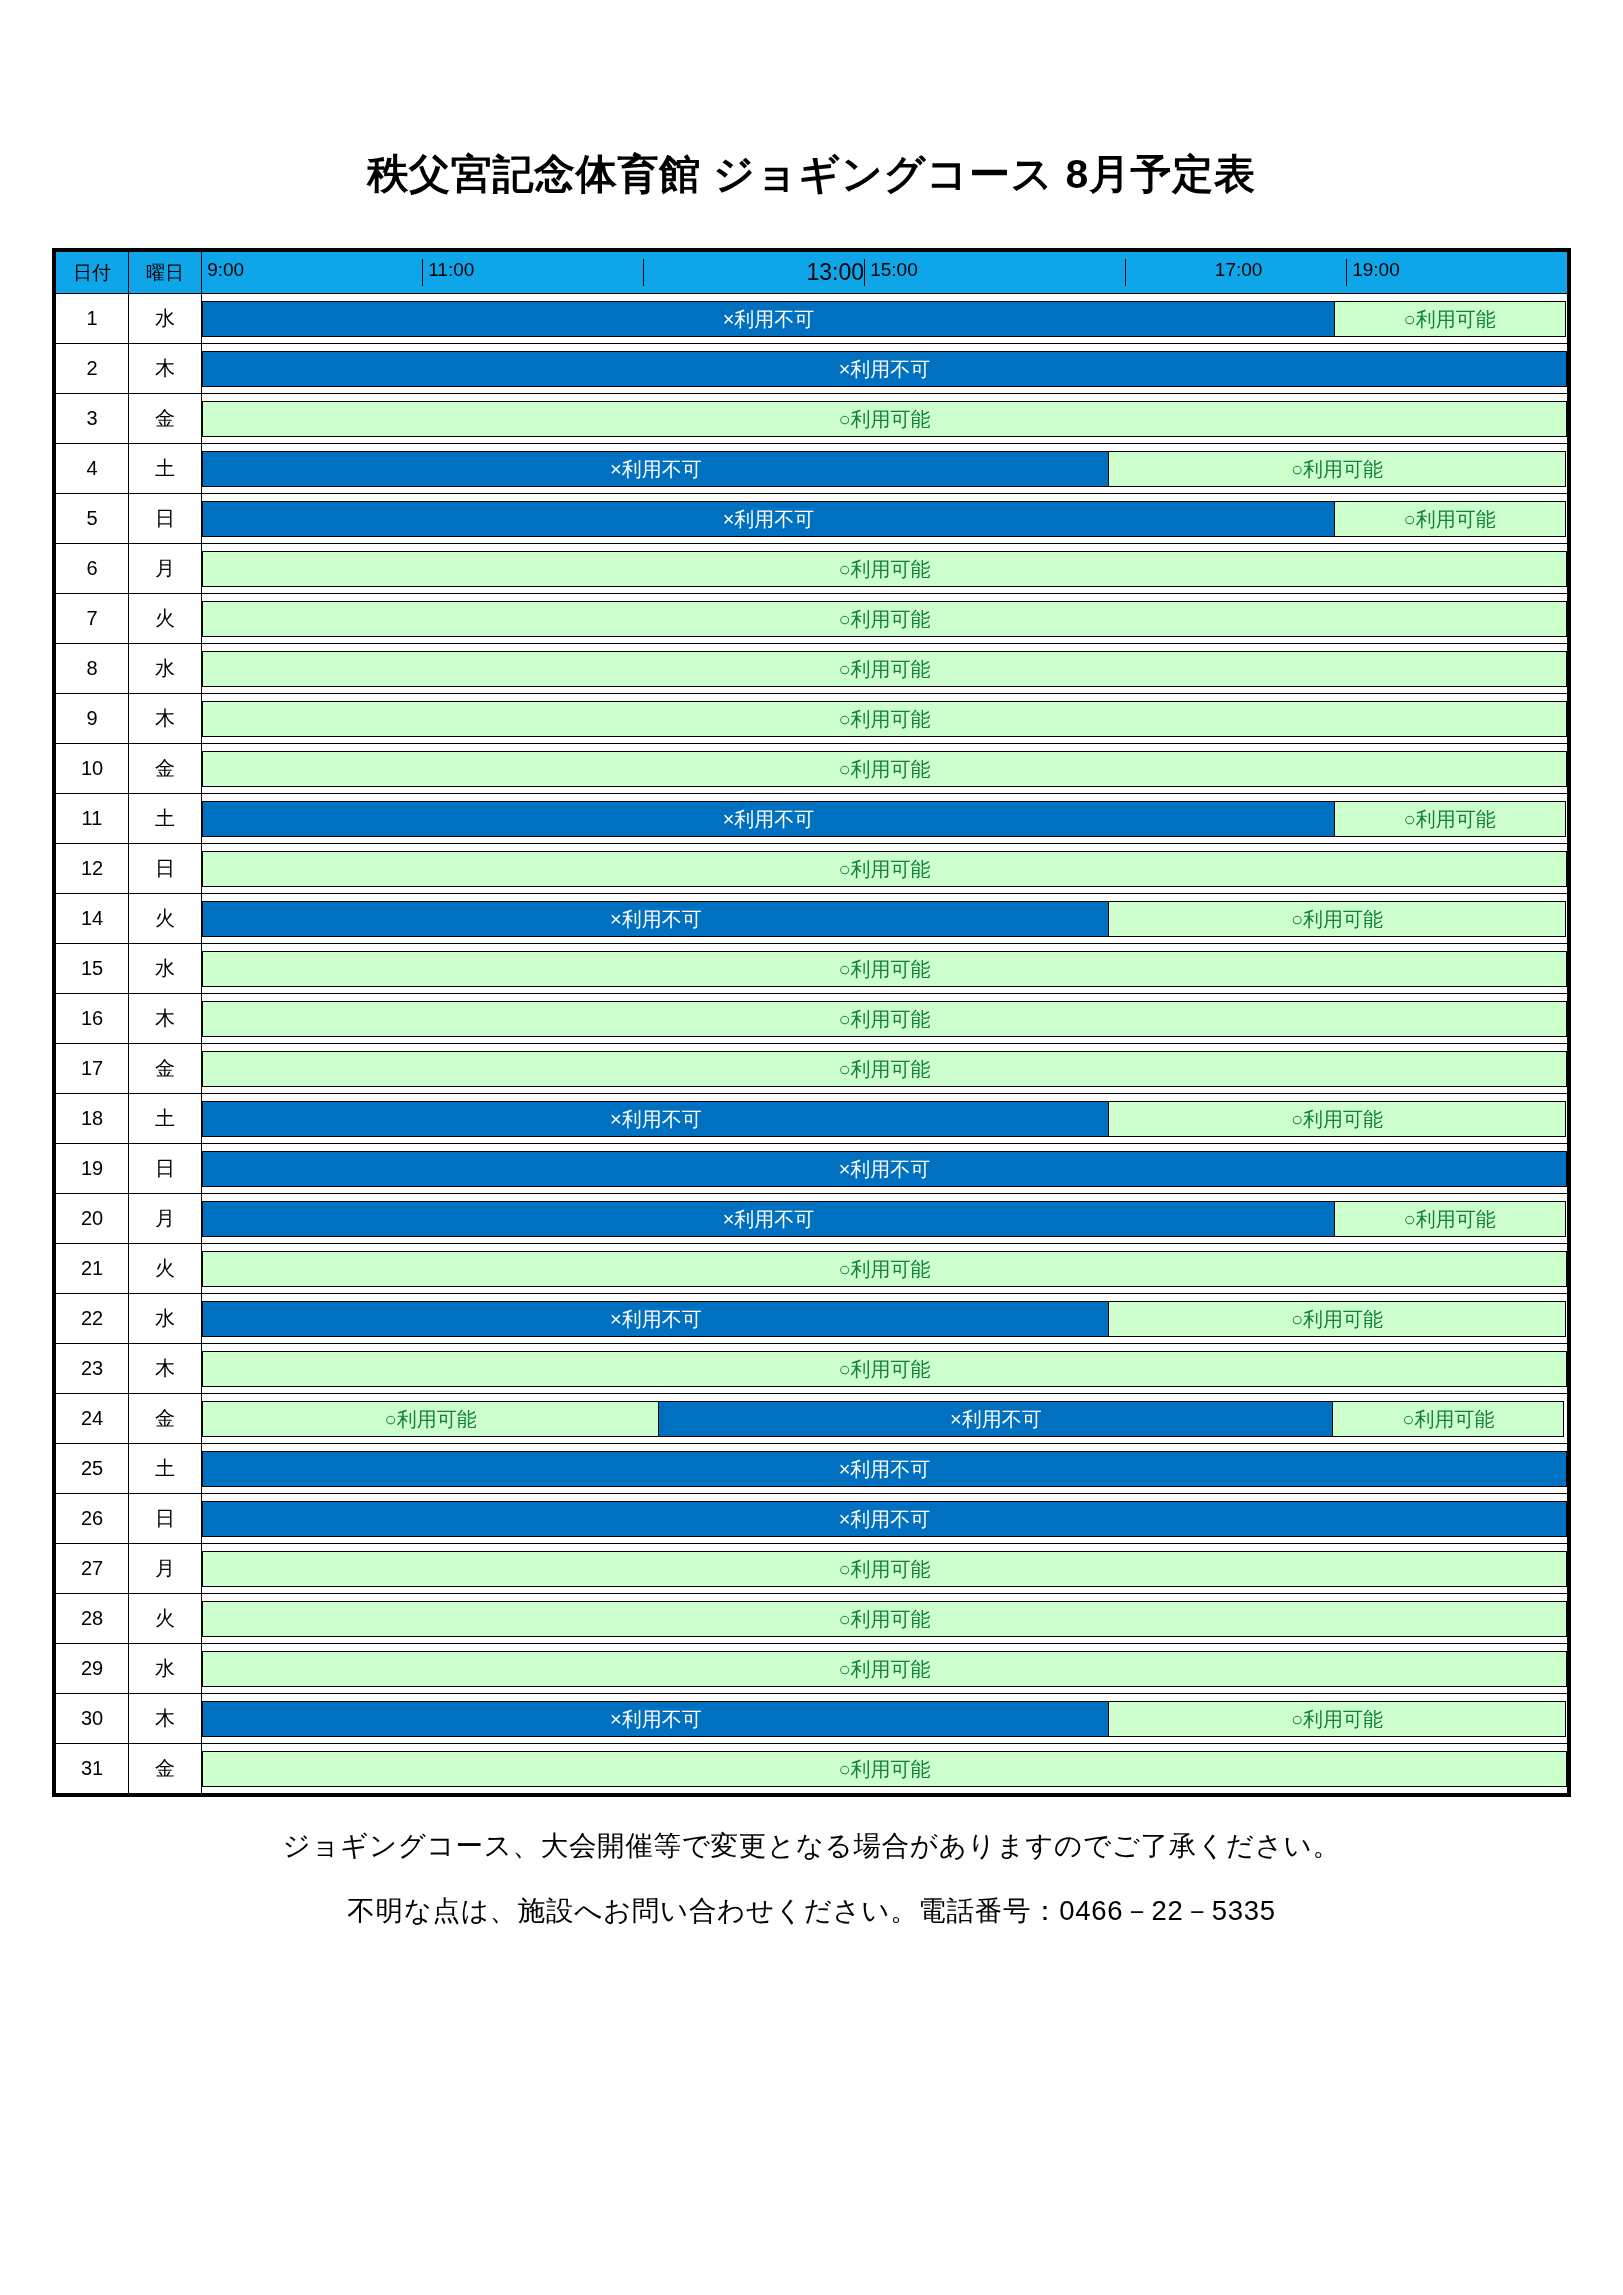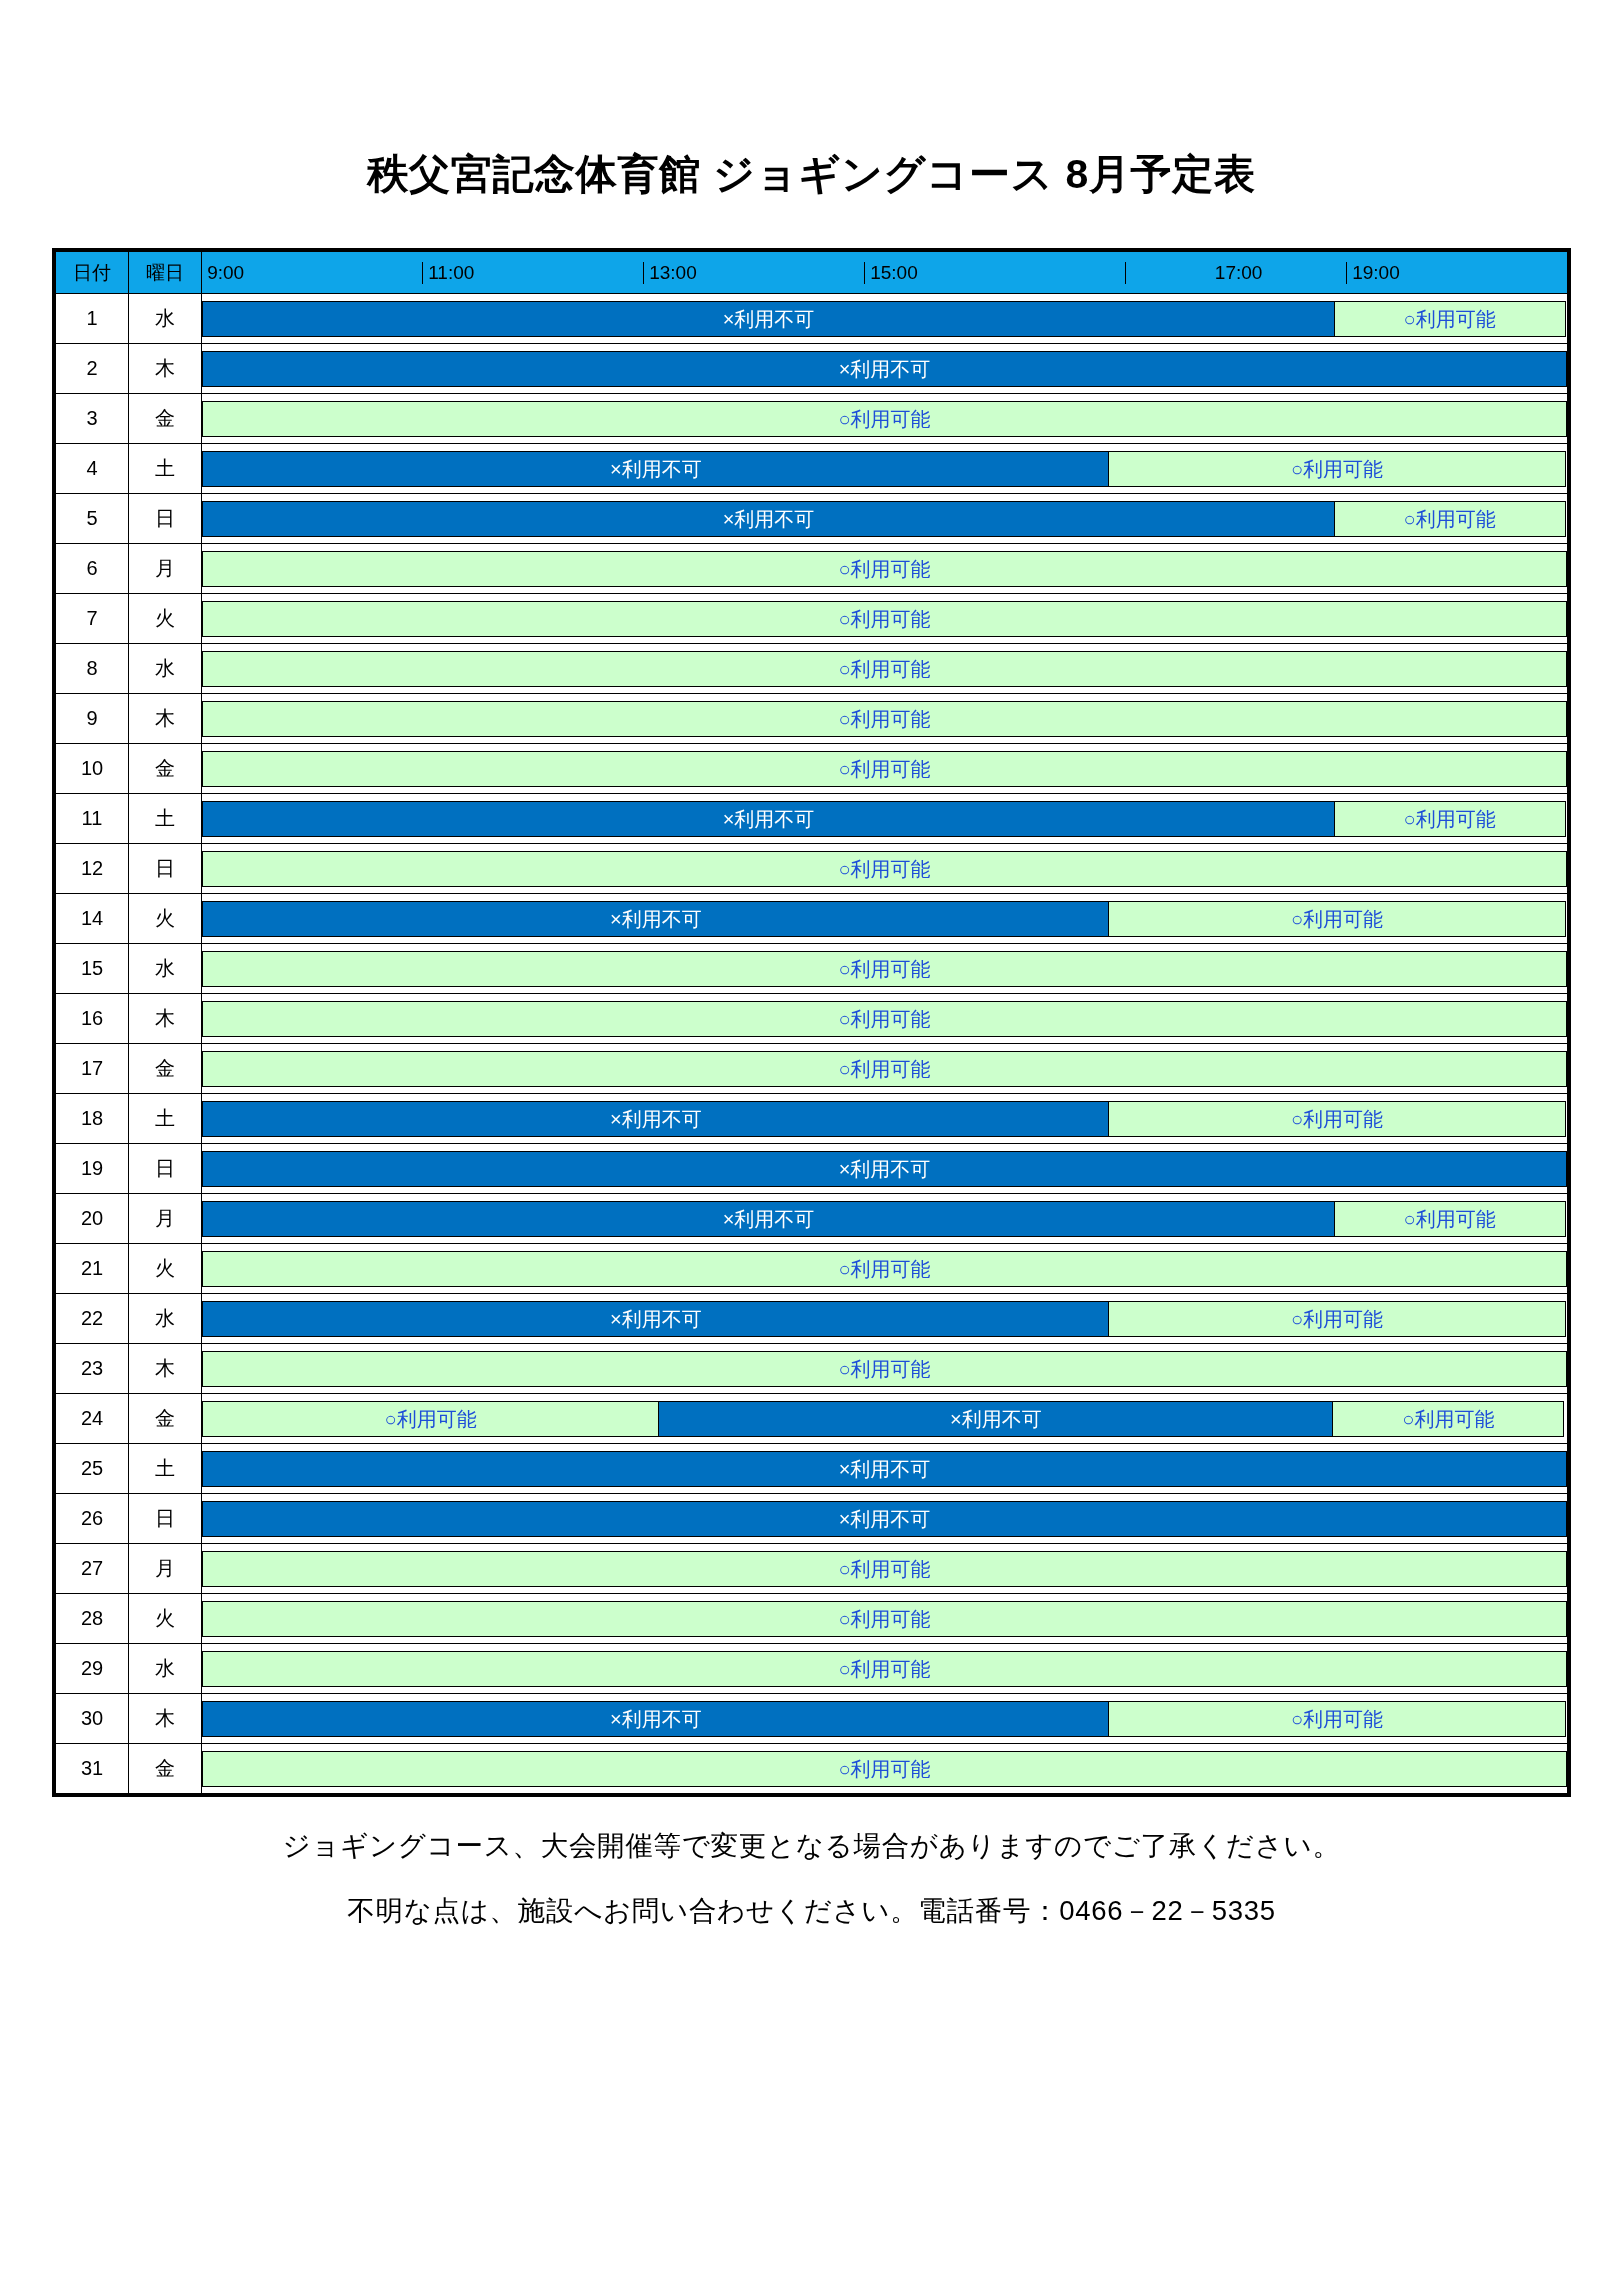--- a/index.html
+++ b/index.html
@@ -89,21 +89,21 @@
     line-height: 1;
     box-sizing: border-box;
     border: 1.3px solid #000;
     margin: 0;
     white-space: nowrap;
     overflow: hidden;
   }
   .seg + .seg { margin-left: -1.3px; }
   .seg.ok {
     background: #ccffcc;
-    color: #1d4ed8;
+    color: #15803d;
   }
   .seg.ng {
     background: #0070c0;
     color: #ffffff;
   }
   .seg.closed {
     background: #bfbfbf;
     color: #000;
     font-weight: bold;
   }
@@ -134,21 +134,21 @@
         <col>
       </colgroup>
       <thead>
         <tr>
           <th>日付</th>
           <th>曜日</th>
           <th class="time-head">
             <div id="time-axis" style="display:flex;width:100%;">
                 <div style="flex: 1 1 0px; font-size: 19px; text-align: left; padding-left: 0px; border-left: none;">9:00</div>
                 <div style="flex: 1 1 0px; font-size: 19px; text-align: left; padding-left: 5.2px; border-left: 1.3px solid rgb(0, 0, 0);">11:00</div>
-                <div style="flex: 1 1 0px; font-size: 19px; text-align: left; padding-left: 5.2px; border-left: 1.3px solid rgb(0, 0, 0);">13:00</div>
+                <div style="flex: 1 1 0px; font-size: 23px; text-align: right; padding-left: 5.2px; border-left: 1.3px solid rgb(0, 0, 0);">13:00</div>
                 <div style="flex: 1 1 0px; font-size: 19px; text-align: left; padding-left: 5.2px; border-left: 1.3px solid rgb(0, 0, 0);">15:00</div>
                 <div style="flex: 1 1 0px; font-size: 19px; text-align: center; padding-left: 5.2px; border-left: 1.3px solid rgb(0, 0, 0); margin-left: 40px;">17:00</div>
                 <div style="flex: 1 1 0px; font-size: 19px; text-align: left; padding-left: 5.2px; border-left: 1.3px solid rgb(0, 0, 0);">19:00</div>
               </div>
           </th>
         </tr>
       </thead>
       <tbody id="schedule-body">
           <tr>
             <td class="date-cell">1</td>

